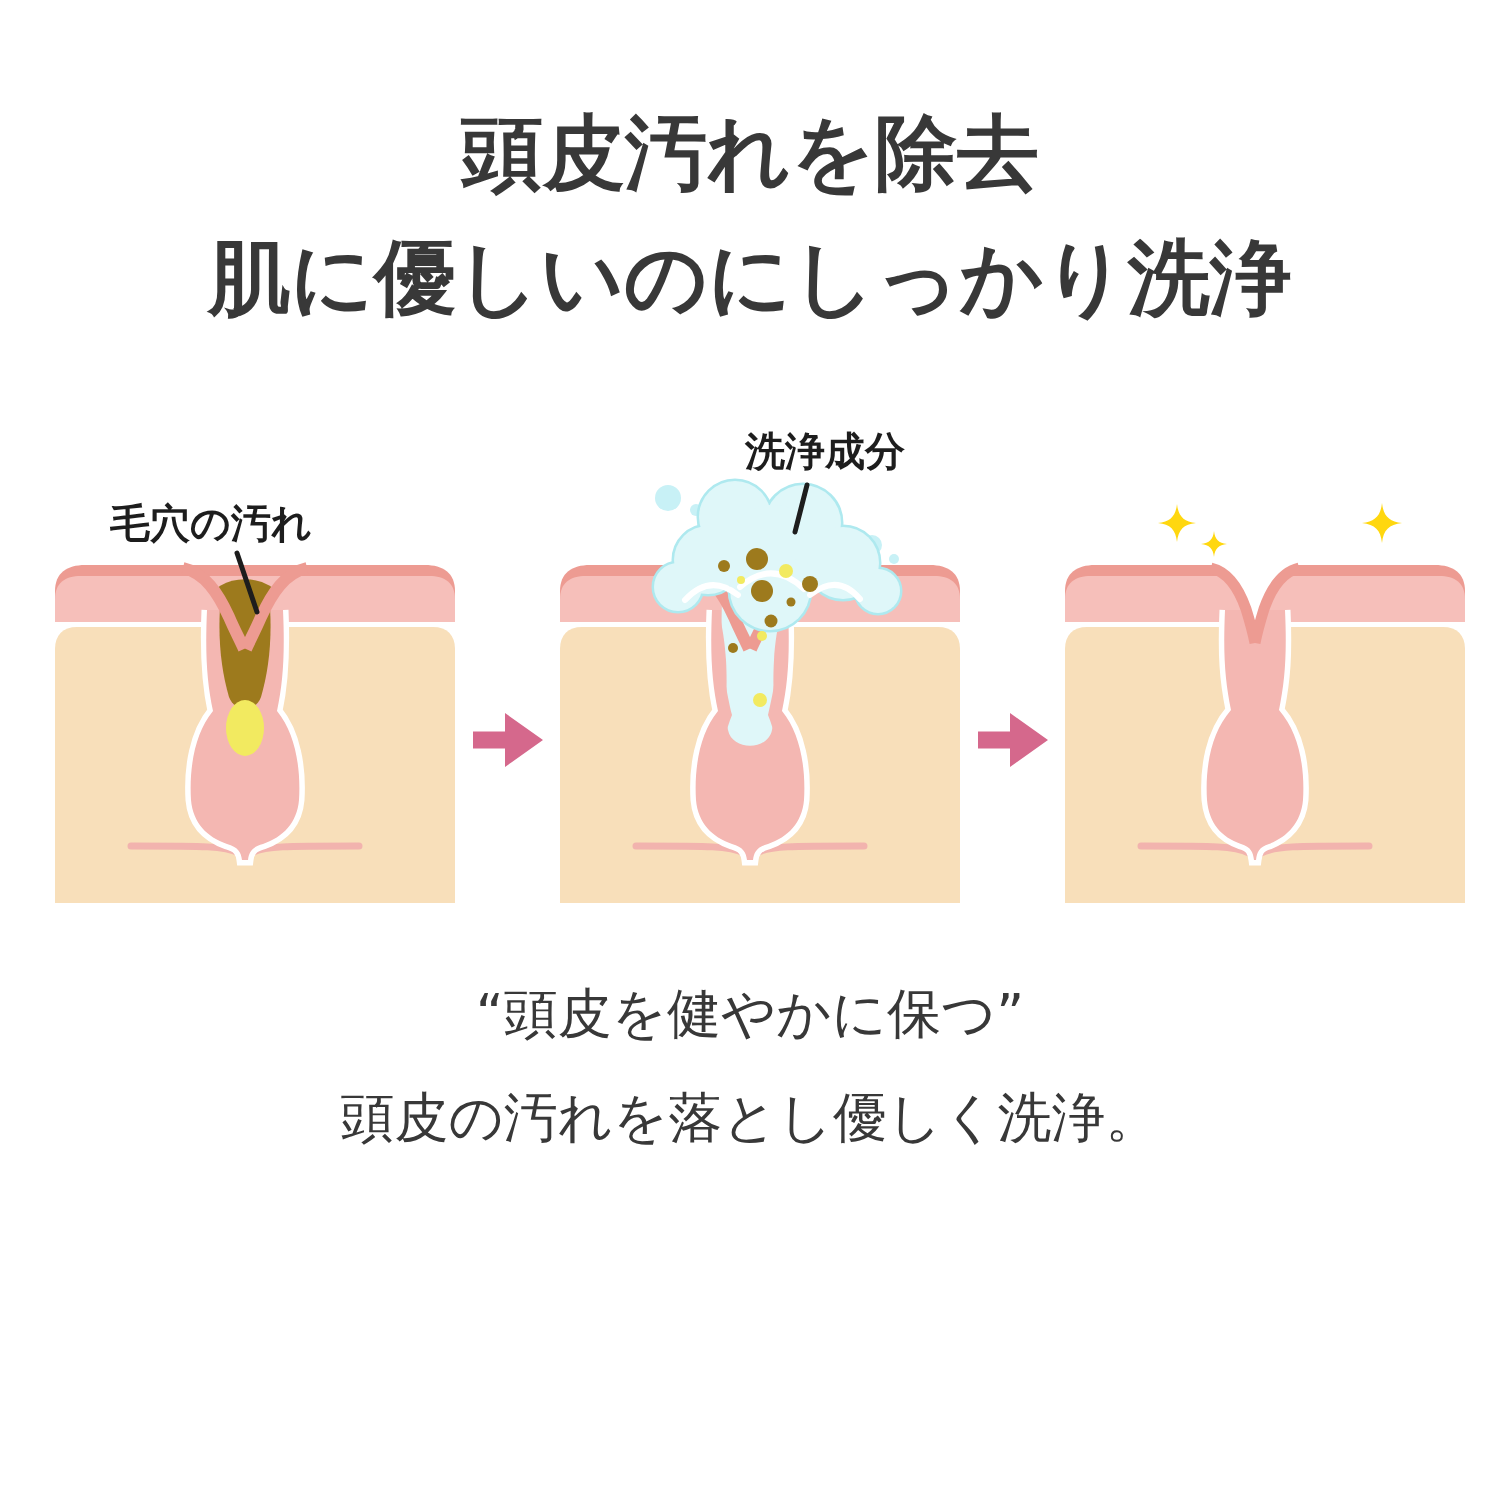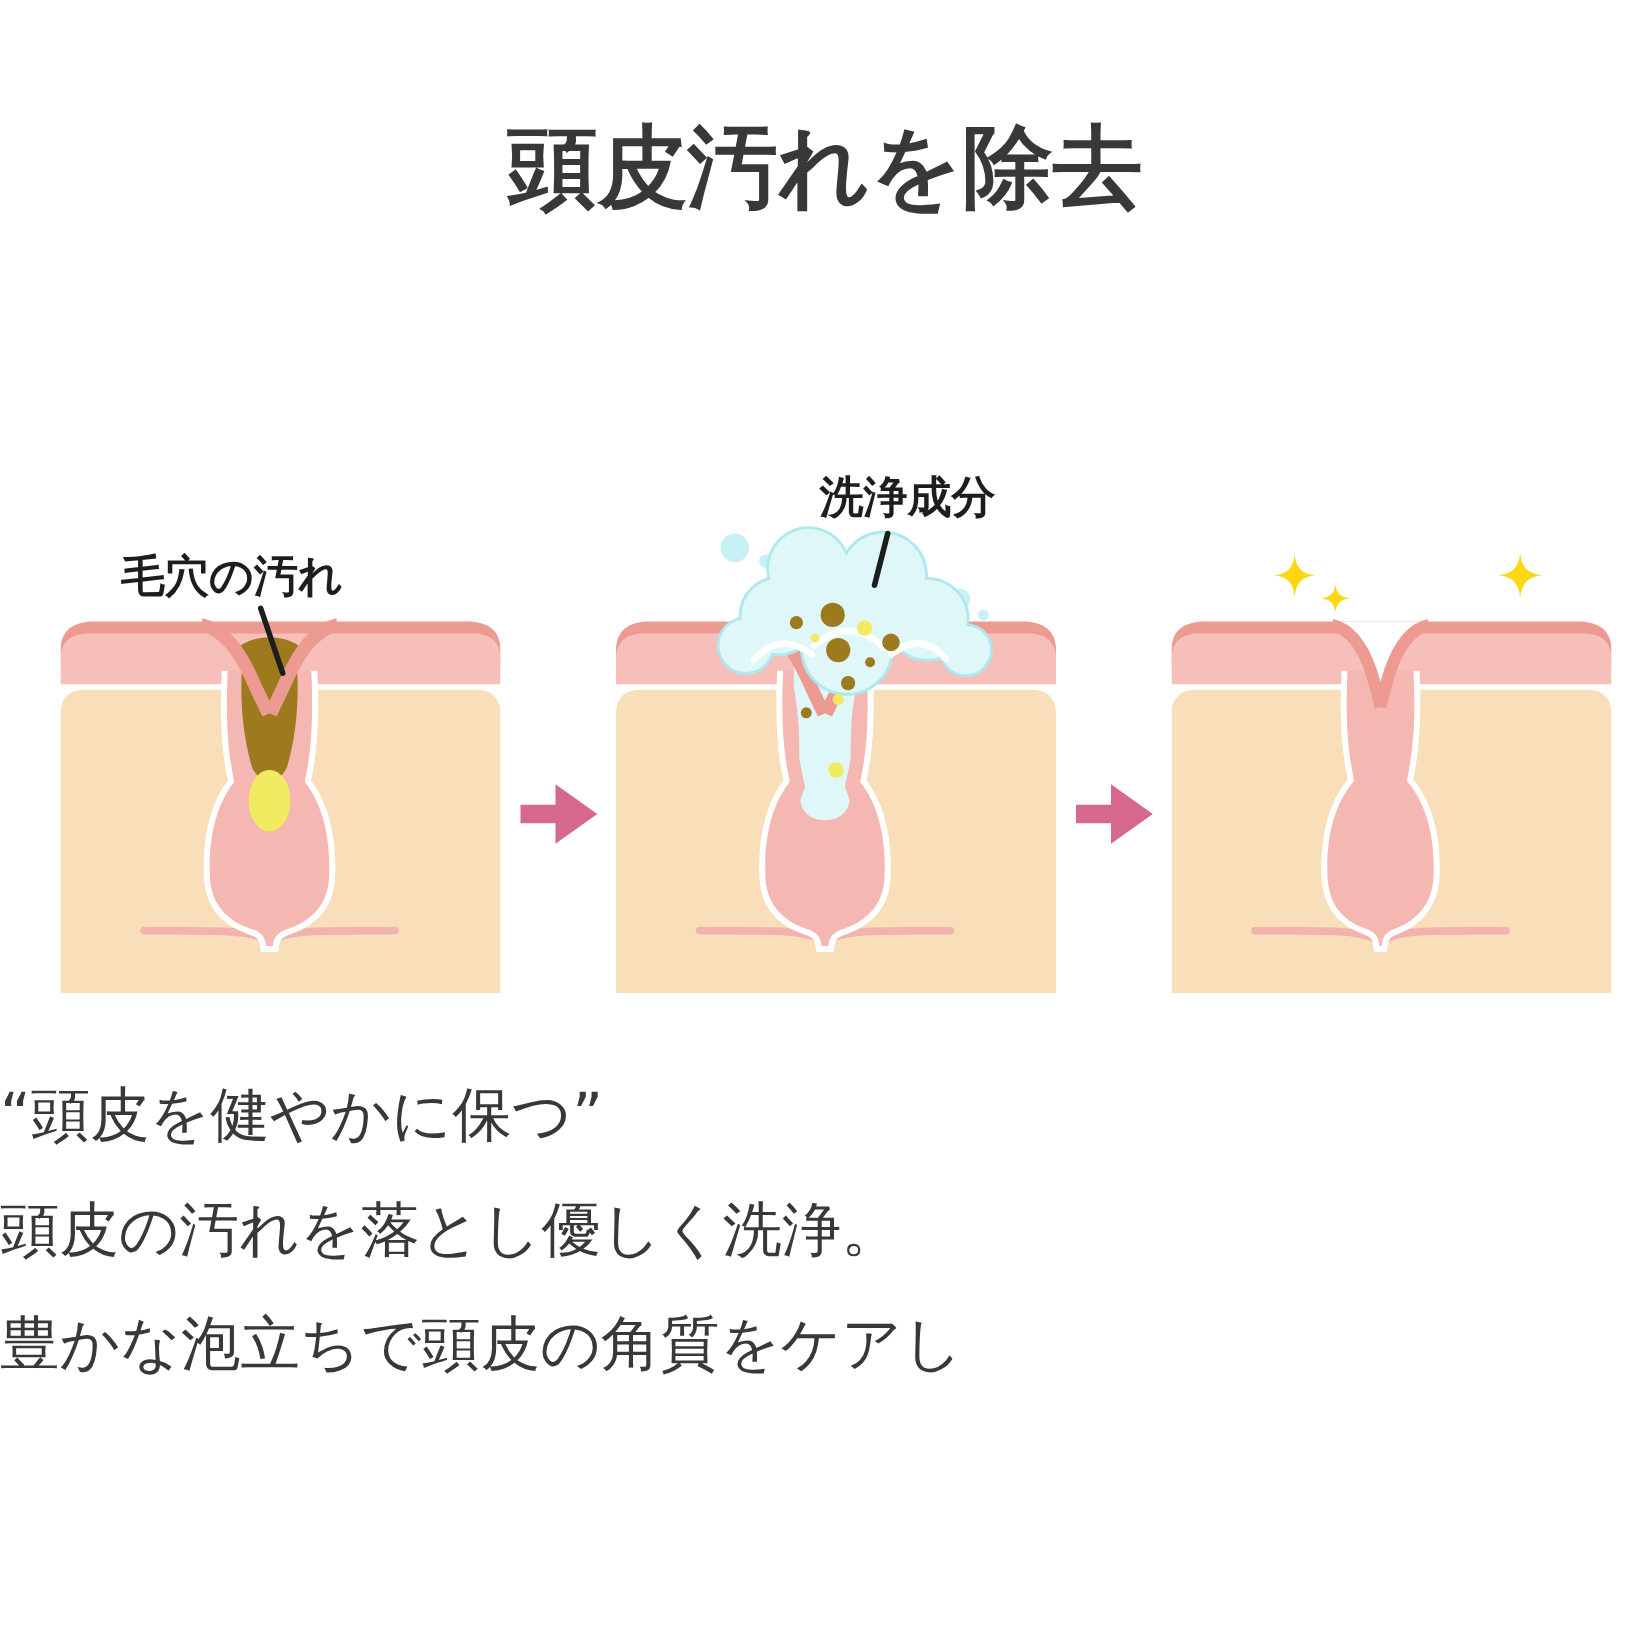--- a/index.html
+++ b/index.html
@@ -6,34 +6,35 @@
   #stage{
     position:relative;width:1500px;height:1500px;background:var(--bg,#fff);
     font-family:"DejaVu Sans",sans-serif;overflow:hidden;
   }
   .title{
     position:absolute;top:90px;left:0;width:1500px;text-align:center;
     color:var(--ink,#363636);font-weight:800;font-size:82px;line-height:125px;
     letter-spacing:0px;
   }
   .bodytext{
-    position:absolute;top:962px;left:0;width:1500px;
+    position:absolute;top:962px;left:0;width:1500px;text-align:center;
     color:var(--ink,#3a3a3a);font-weight:500;font-size:54px;line-height:104px;
   }
   .panel{position:absolute;top:383px;width:400px;height:520px;}
   .arrow{position:absolute;top:712px;width:70px;height:56px;}
   svg text{font-family:"DejaVu Sans",sans-serif;font-weight:600;font-size:40px;fill:var(--label_ink,#1e1e1e);text-anchor:middle;}
 </style>
 </head>
 <body>
 
 <div id="stage">
 
   <div class="title">
     <div>頭皮汚れを除去</div>
+    <div>肌に優しいのにしっかり洗浄</div>
   </div>
 
   <svg class="panel" style="left:55px" viewBox="0 -182 400 520">
     <defs>
       <clipPath id="clip-p1">
         <path d="M134,0 C156,8 170,30 178,54 C183,67 187,75 190,84 C193,75 197,67 202,54 C210,30 224,8 246,0 Z"></path>
         <path d="M162,36 C160,95 166,125 172,150 C164,170 160,190 162,215 L218,215 C220,190 216,170 208,150 C214,125 220,95 218,36 Z"></path>
       </clipPath>
     </defs>
     <g>
@@ -148,16 +149,15 @@
     <g style="fill:var(--sparkle)">
       <use href="#sparkle" transform="translate(112,-42) scale(19)"></use>
       <use href="#sparkle" transform="translate(149,-21) scale(13)"></use>
       <use href="#sparkle" transform="translate(317,-42) scale(20)"></use>
     </g>
   </svg>
 
   <div class="bodytext">
     <div>“頭皮を健やかに保つ”</div>
     <div>頭皮の汚れを落とし優しく洗浄。</div>
-    <div>豊かな泡立ちで頭皮の角質をケアし</div>
   </div>
 
 </div>
 
 </body></html>

